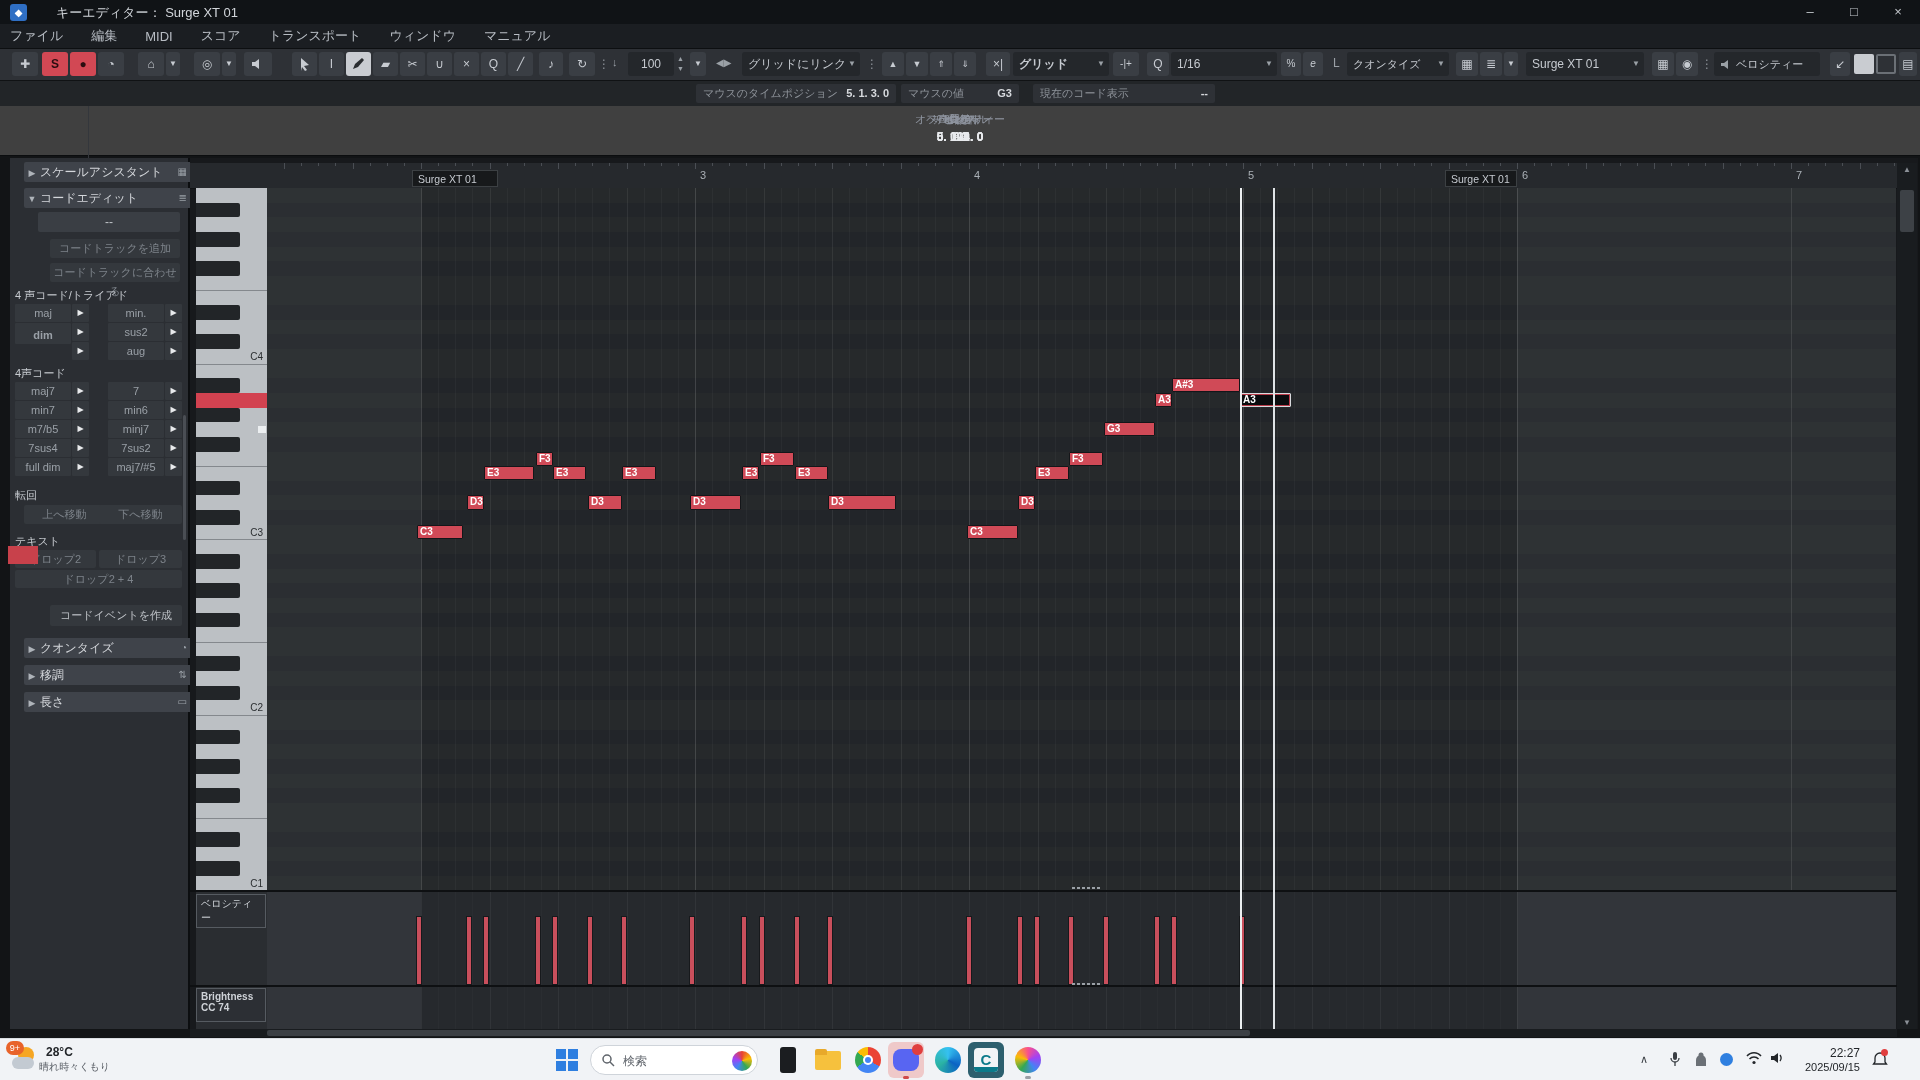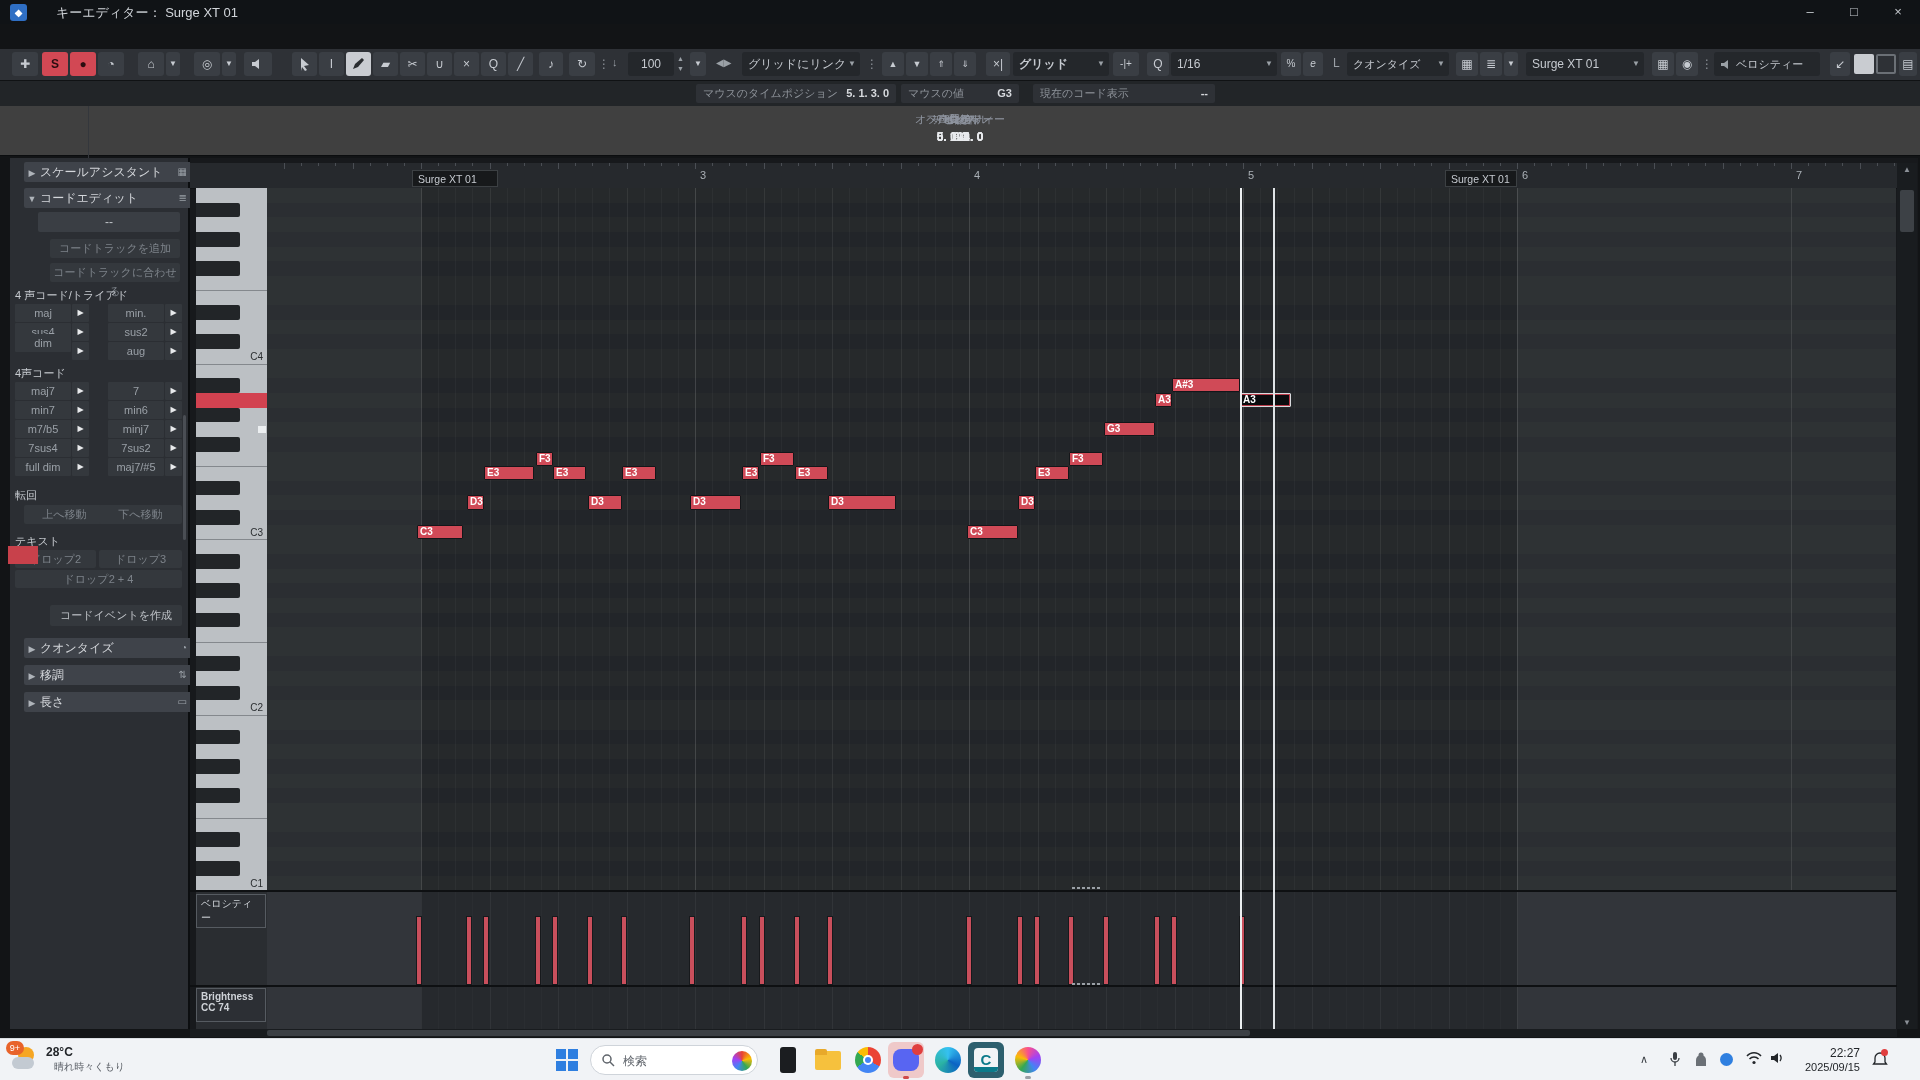--- a/index.html
+++ b/index.html
@@ -88,20 +88,31 @@
 <div id="stage">
 
   <div class="abs" id="titlebar">
     <div class="abs" id="app-icon">◆</div>
     <div class="abs" id="title-text">キーエディター： Surge XT 01</div>
     <div class="abs winbtn" style="left:1788px;">–</div>
     <div class="abs winbtn" style="left:1832px;">□</div>
     <div class="abs winbtn" style="left:1876px;">×</div>
   </div>
 
+  <div class="abs" id="menubar">
+    <div class="abs" id="menu-items">
+        <div style="position: relative;">ファイル</div>
+        <div style="position: relative;">編集</div>
+        <div style="position: relative;">MIDI</div>
+        <div style="position: relative;">スコア</div>
+        <div style="position: relative;">トランスポート</div>
+        <div style="position: relative;">ウィンドウ</div>
+        <div style="position: relative;">マニュアル</div>
+      </div>
+  </div>
 
   <div class="abs" id="toolbar">
     <div class="abs tbtn" style="left:12px;width:26px;">✚</div>
     <div class="abs tbtn red" style="left:42px;width:26px;font-weight:bold;">S</div>
     <div class="abs tbtn red" style="left:70px;width:26px;">●</div>
     <div class="abs tbtn" style="left:98px;width:26px;">◔</div>
     <div class="abs tbtn" style="left:138px;width:26px;">⌂</div>
     <div class="abs tbtn" style="left:166px;width:14px;font-size:8px;">▼</div>
     <div class="abs tbtn" style="left:194px;width:26px;">◎</div>
     <div class="abs tbtn" style="left:222px;width:14px;font-size:8px;">▼</div>
@@ -254,21 +265,21 @@
       <div class="abs ibtn" style="left: 40px; top: 105px; width: 130px; height: 19px; line-height: 19px;">コードトラックに合わせる</div>
       <div class="abs seclab" style="left: 5px; top: 130px;">4 声コード/トライアド</div>
       <div class="chcell" style="left: 5px; top: 146px; width: 56px; height: 18px; line-height: 18px;">maj</div>
       <div class="charr" style="left: 62px; top: 146px; width: 17px; height: 18px; line-height: 18px;">▶</div>
       <div class="chcell" style="left: 98px; top: 146px; width: 56px; height: 18px; line-height: 18px;">min.</div>
       <div class="charr" style="left: 155px; top: 146px; width: 17px; height: 18px; line-height: 18px;">▶</div>
       <div class="chcell" style="left: 5px; top: 165px; width: 56px; height: 18px; line-height: 18px;">sus4</div>
       <div class="charr" style="left: 62px; top: 165px; width: 17px; height: 18px; line-height: 18px;">▶</div>
       <div class="chcell" style="left: 98px; top: 165px; width: 56px; height: 18px; line-height: 18px;">sus2</div>
       <div class="charr" style="left: 155px; top: 165px; width: 17px; height: 18px; line-height: 18px;">▶</div>
-      <div class="chcell" style="left: 5px; top: 176px; width: 56px; height: 18px; line-height: 18px;">dim</div>
+      <div class="chcell" style="left: 5px; top: 168px; width: 56px; height: 18px; line-height: 18px; font-weight: bold;">dim</div>
       <div class="charr" style="left: 62px; top: 184px; width: 17px; height: 18px; line-height: 18px;">▶</div>
       <div class="chcell" style="left: 98px; top: 184px; width: 56px; height: 18px; line-height: 18px;">aug</div>
       <div class="charr" style="left: 155px; top: 184px; width: 17px; height: 18px; line-height: 18px;">▶</div>
       <div class="abs seclab" style="left: 5px; top: 208px;">4声コード</div>
       <div class="chcell" style="left: 5px; top: 224px; width: 56px; height: 18px; line-height: 18px;">maj7</div>
       <div class="charr" style="left: 62px; top: 224px; width: 17px; height: 18px; line-height: 18px;">▶</div>
       <div class="chcell" style="left: 98px; top: 224px; width: 56px; height: 18px; line-height: 18px;">7</div>
       <div class="charr" style="left: 155px; top: 224px; width: 17px; height: 18px; line-height: 18px;">▶</div>
       <div class="chcell" style="left: 5px; top: 243px; width: 56px; height: 18px; line-height: 18px;">min7</div>
       <div class="charr" style="left: 62px; top: 243px; width: 17px; height: 18px; line-height: 18px;">▶</div>
@@ -758,21 +769,21 @@
   <div class="abs" id="hscroll"></div>
   <div class="abs" id="hthumb"></div>
 
   <div class="abs" id="taskbar">
     <div class="abs" style="left:10px;top:6px;width:30px;height:30px;">
       <div style="position:absolute;left:8px;top:2px;width:16px;height:16px;border-radius:50%;background:#f6a623;"></div>
       <div style="position:absolute;left:2px;top:12px;width:22px;height:12px;border-radius:8px;background:#c3cad2;"></div>
       <div style="position:absolute;left:-4px;top:-4px;min-width:14px;height:14px;border-radius:8px;background:#e8632a;color:#fff;font-size:9px;line-height:14px;text-align:center;padding:0 2px;">9+</div>
     </div>
     <div class="abs" style="left:46px;top:6px;font-size:12px;font-weight:bold;color:#23262a;">28°C</div>
-    <div class="abs" style="left:54px;top:21px;font-size:10px;color:#5a5f66;">晴れ時々くもり</div>
+    <div class="abs" style="left:39px;top:21px;font-size:10px;color:#5a5f66;">晴れ時々くもり</div>
 
     <div class="abs" style="left:556px;top:10px;width:22px;height:22px;">
       <div style="position:absolute;width:10px;height:10px;background:#2f7fe0;"></div>
       <div style="position:absolute;left:12px;width:10px;height:10px;background:#2f7fe0;"></div>
       <div style="position:absolute;top:12px;width:10px;height:10px;background:#2f7fe0;"></div>
       <div style="position:absolute;left:12px;top:12px;width:10px;height:10px;background:#2f7fe0;"></div>
     </div>
     <div class="abs" style="left:590px;top:6px;width:168px;height:30px;background:#fff;border:1px solid #cfd4da;border-radius:16px;box-sizing:border-box;">
       <svg width="13" height="13" style="position:absolute;left:11px;top:8px;">
           <circle cx="5" cy="5" r="4" fill="none" stroke="#5f646b" stroke-width="1.5"></circle>

